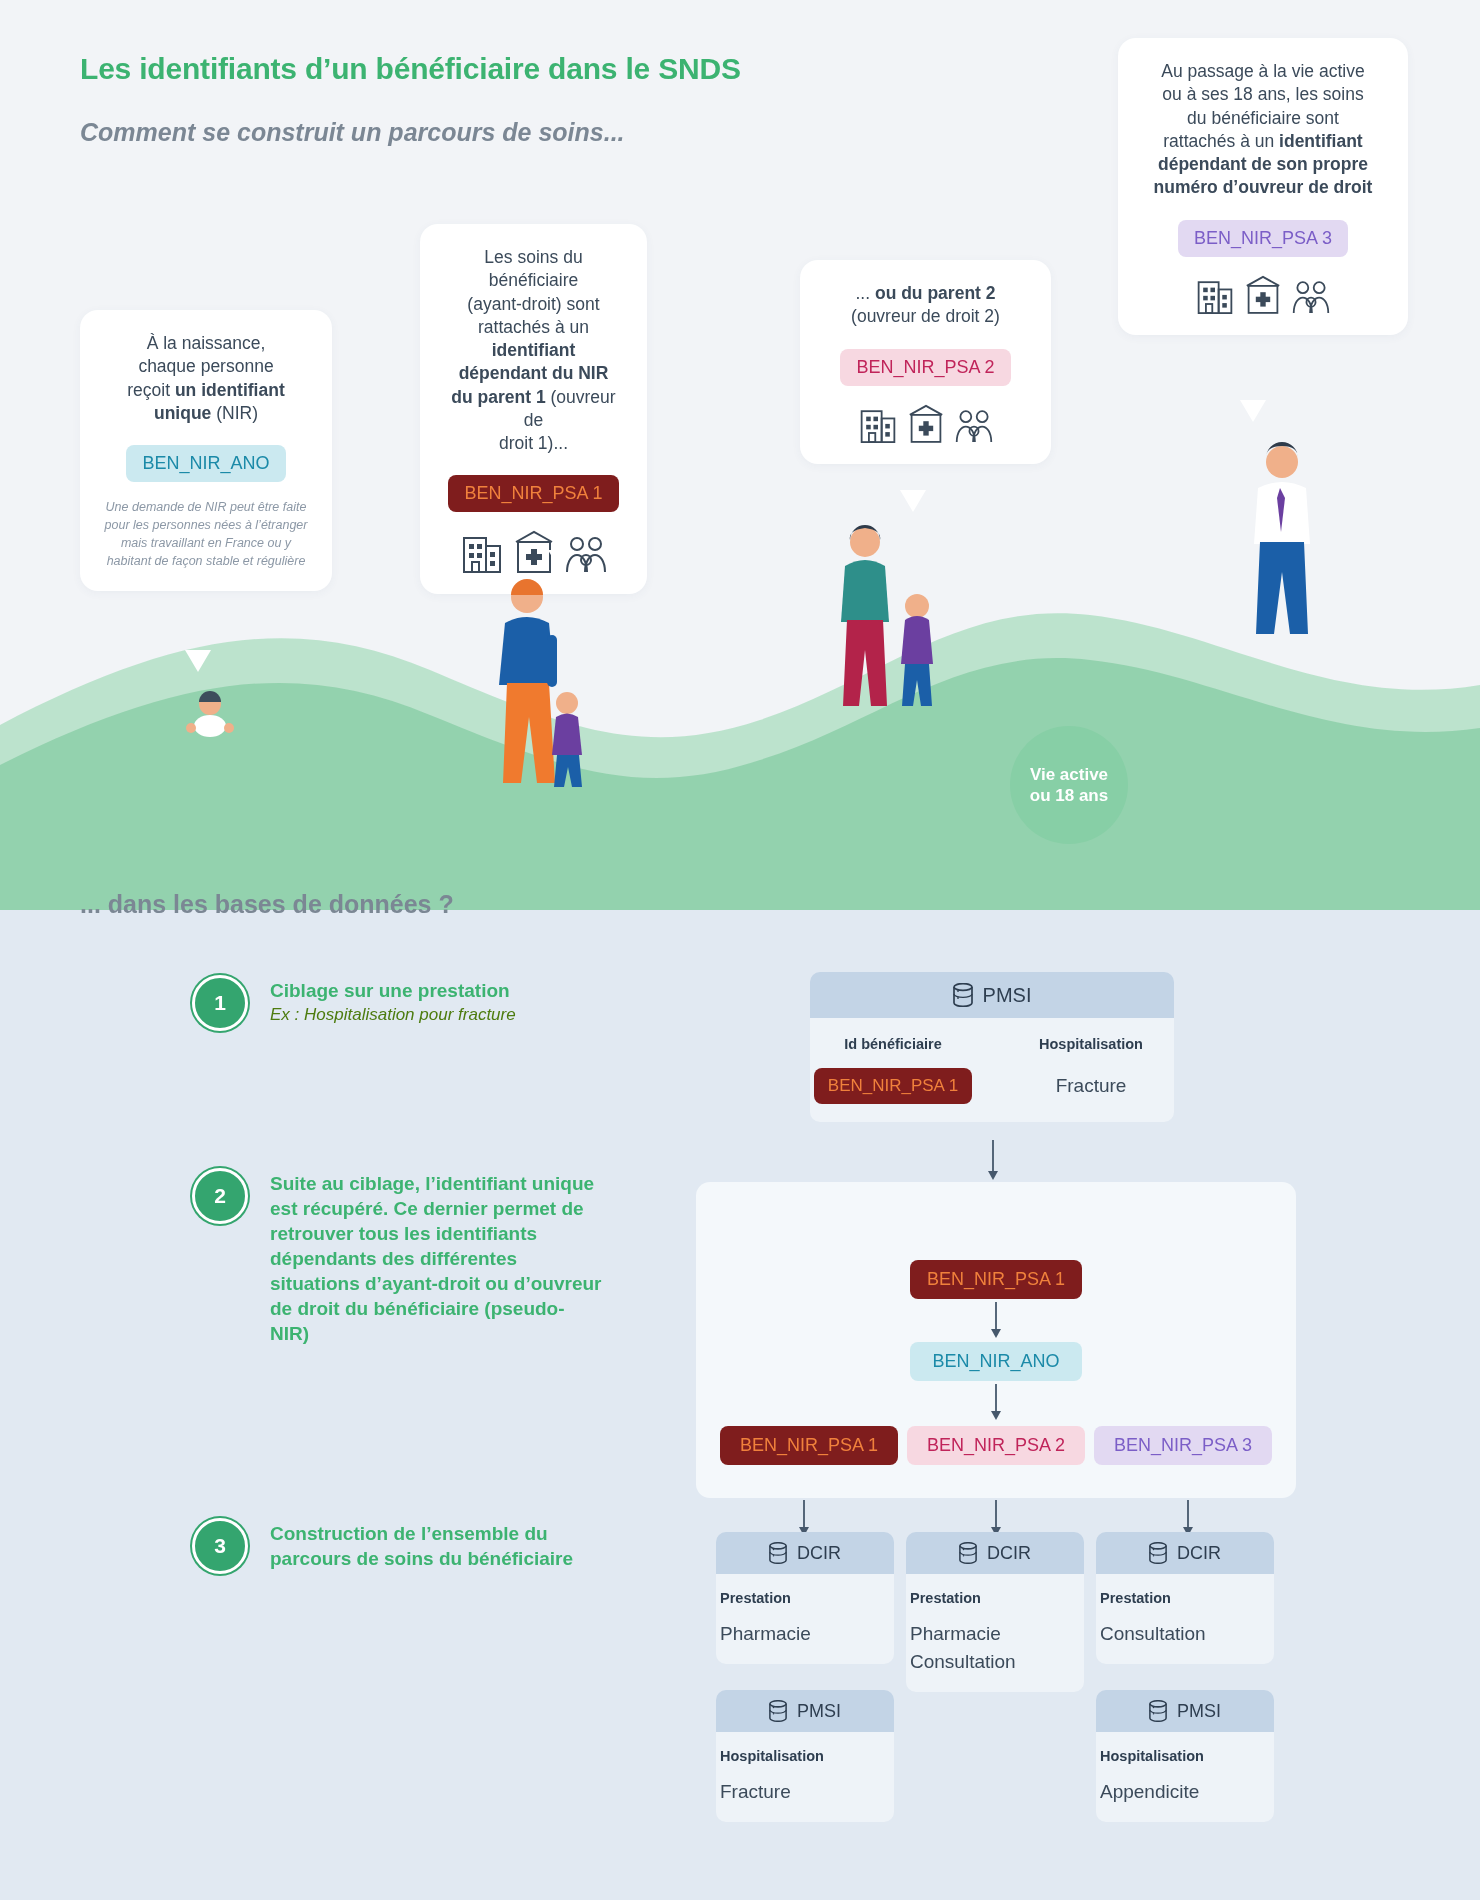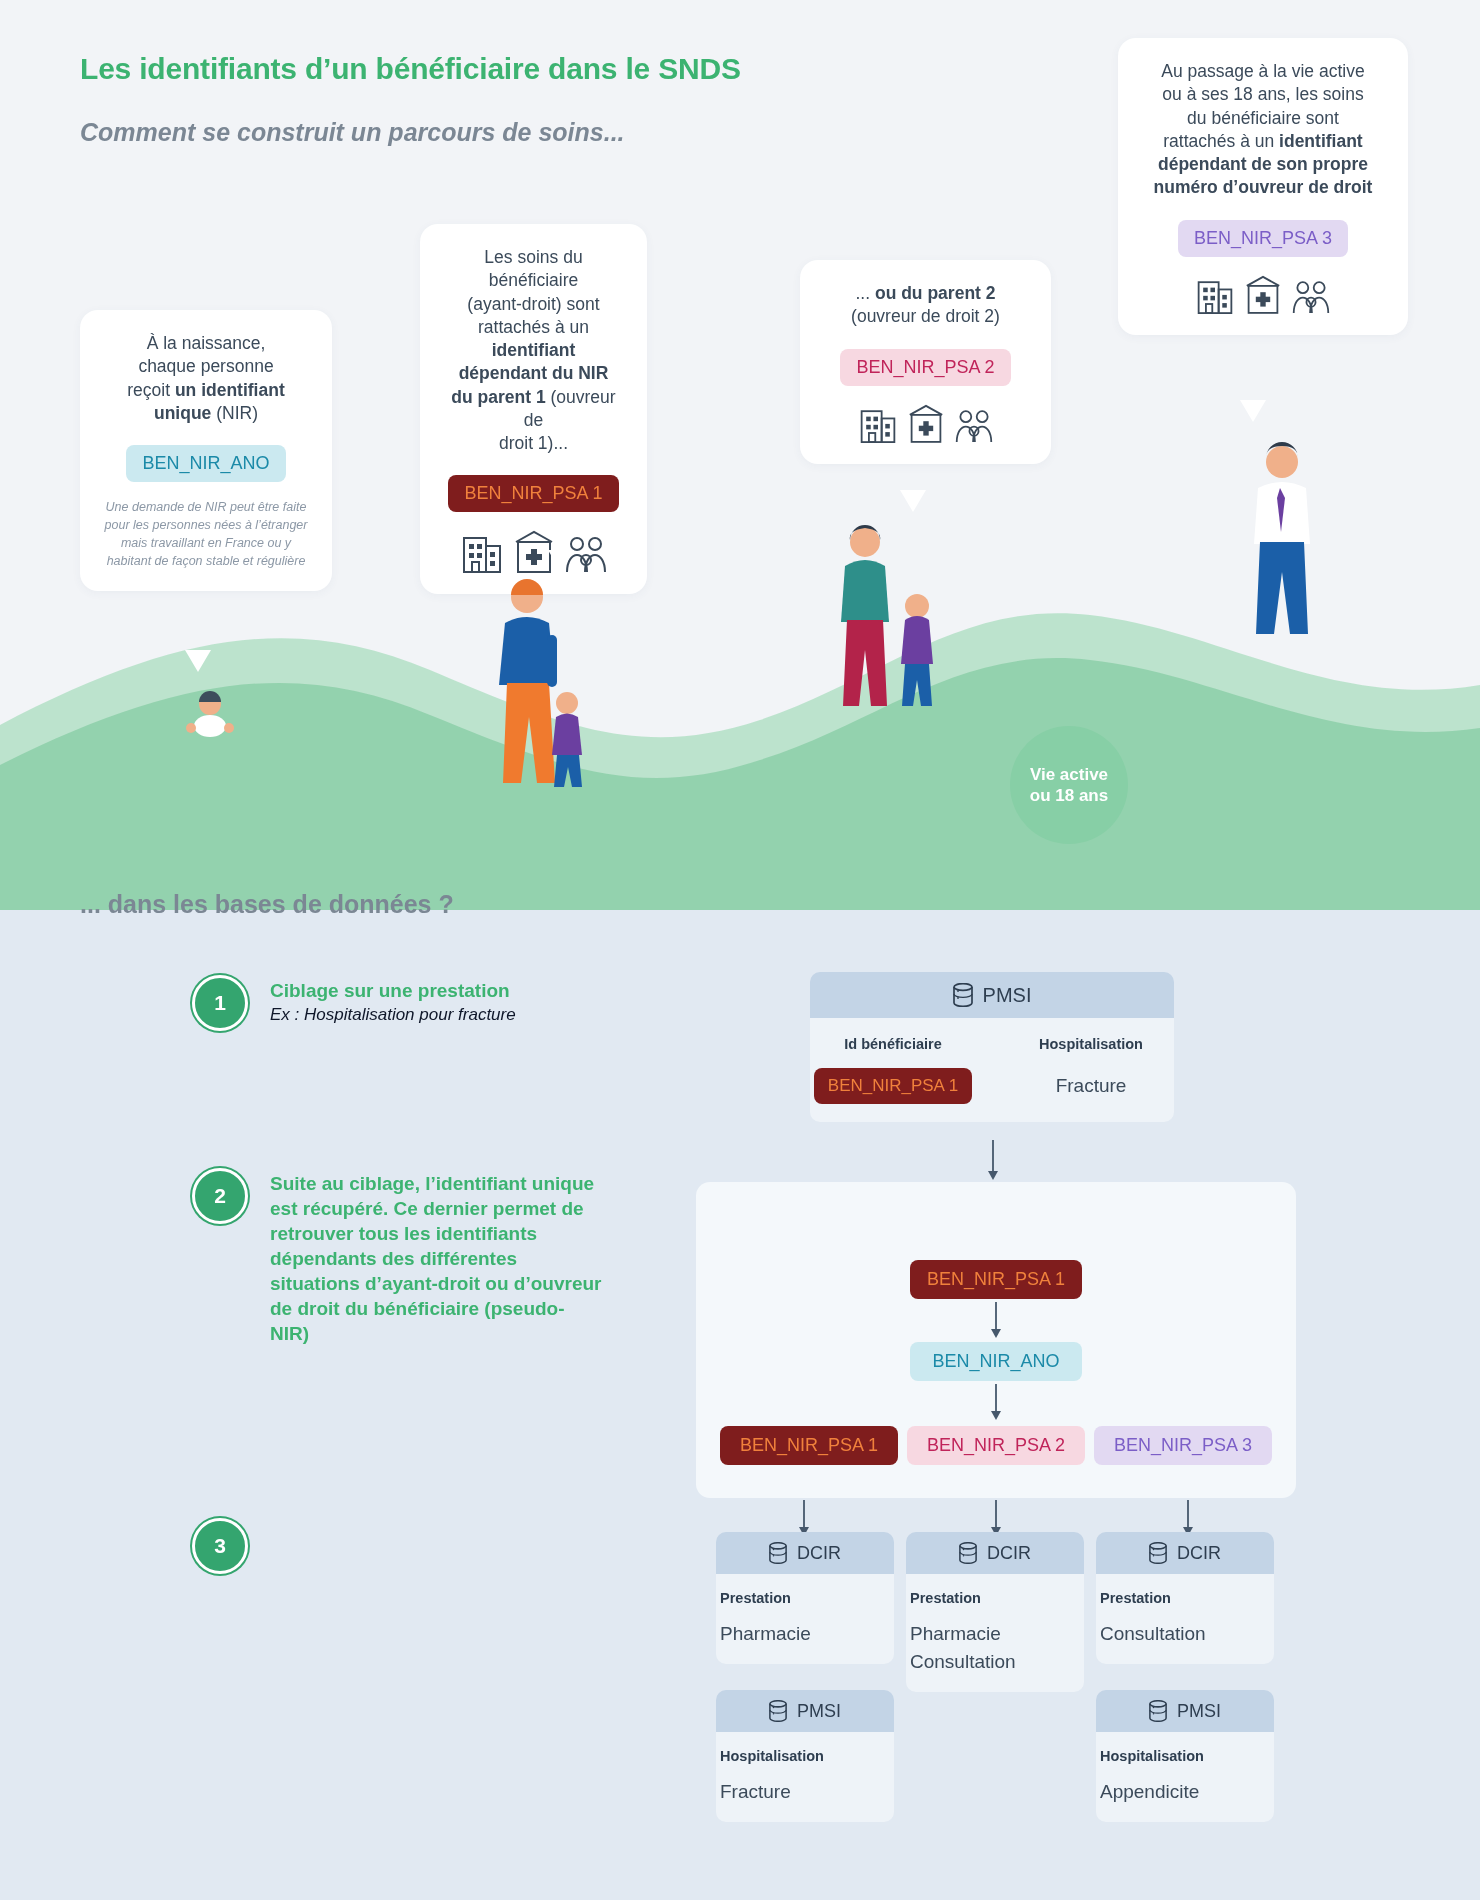--- a/index.html
+++ b/index.html
@@ -81,21 +81,21 @@
   .step-num {
     width: 56px; height: 56px; border-radius: 50%;
     background: #34a56f; border: 3px solid #ffffff;
     box-shadow: 0 0 0 2px #34a56f;
     color: #ffffff; font-size: 21px; font-weight: bold;
     display: flex; align-items: center; justify-content: center;
     flex: 0 0 auto;
   }
   .step-body { padding-top: 3px; }
   .step-title { font-size: 19px; font-weight: bold; color: #3cb371; line-height: 1.32; }
-  .step-sub { font-size: 17px; font-style: italic; color: #0f172a; margin-top: 2px; }
+  .step-sub { font-size: 17px; font-style: italic; color: #4d7c0f; margin-top: 2px; }
 
   
   .db-card { position: absolute; border-radius: 10px; overflow: hidden; }
   .db-head {
     background: #c3d4e6; color: #2e3e50;
     font-size: 20px; font-weight: normal;
     display: flex; align-items: center; justify-content: center; gap: 10px;
     height: 46px;
   }
   .db-head.small { font-size: 18px; height: 42px; }
@@ -326,20 +326,23 @@
 
   <div class="step" style="left:192px; top:1168px; width:410px;">
     <div class="step-num">2</div>
     <div class="step-body">
       <div class="step-title">Suite au ciblage, l’identifiant unique est récupéré. Ce dernier permet de retrouver tous les identifiants dépendants des différentes situations d’ayant-droit ou d’ouvreur de droit du bénéficiaire (pseudo-NIR)</div>
     </div>
   </div>
 
   <div class="step" style="left:192px; top:1518px; width:400px;">
     <div class="step-num">3</div>
+    <div class="step-body">
+      <div class="step-title">Construction de l’ensemble du parcours de soins du bénéficiaire</div>
+    </div>
   </div>
 
   <div class="db-card" style="left:810px; top:972px; width:364px;">
     <div class="db-head">
       <svg class="dbicon" width="20" height="24" viewBox="0 0 20 24">
         <ellipse cx="10" cy="4" rx="9" ry="3.4" fill="none" stroke="#2e3e50" stroke-width="1.7"></ellipse>
         <path d="M1 4 v16 a9 3.4 0 0 0 18 0 v-16" fill="none" stroke="#2e3e50" stroke-width="1.7"></path>
         <path d="M1 11 a9 3.4 0 0 0 18 0" fill="none" stroke="#2e3e50" stroke-width="1.4"></path>
         <circle cx="5" cy="8" r="0.9" fill="#2e3e50"></circle>
           <circle cx="5" cy="15" r="0.9" fill="#2e3e50"></circle>

